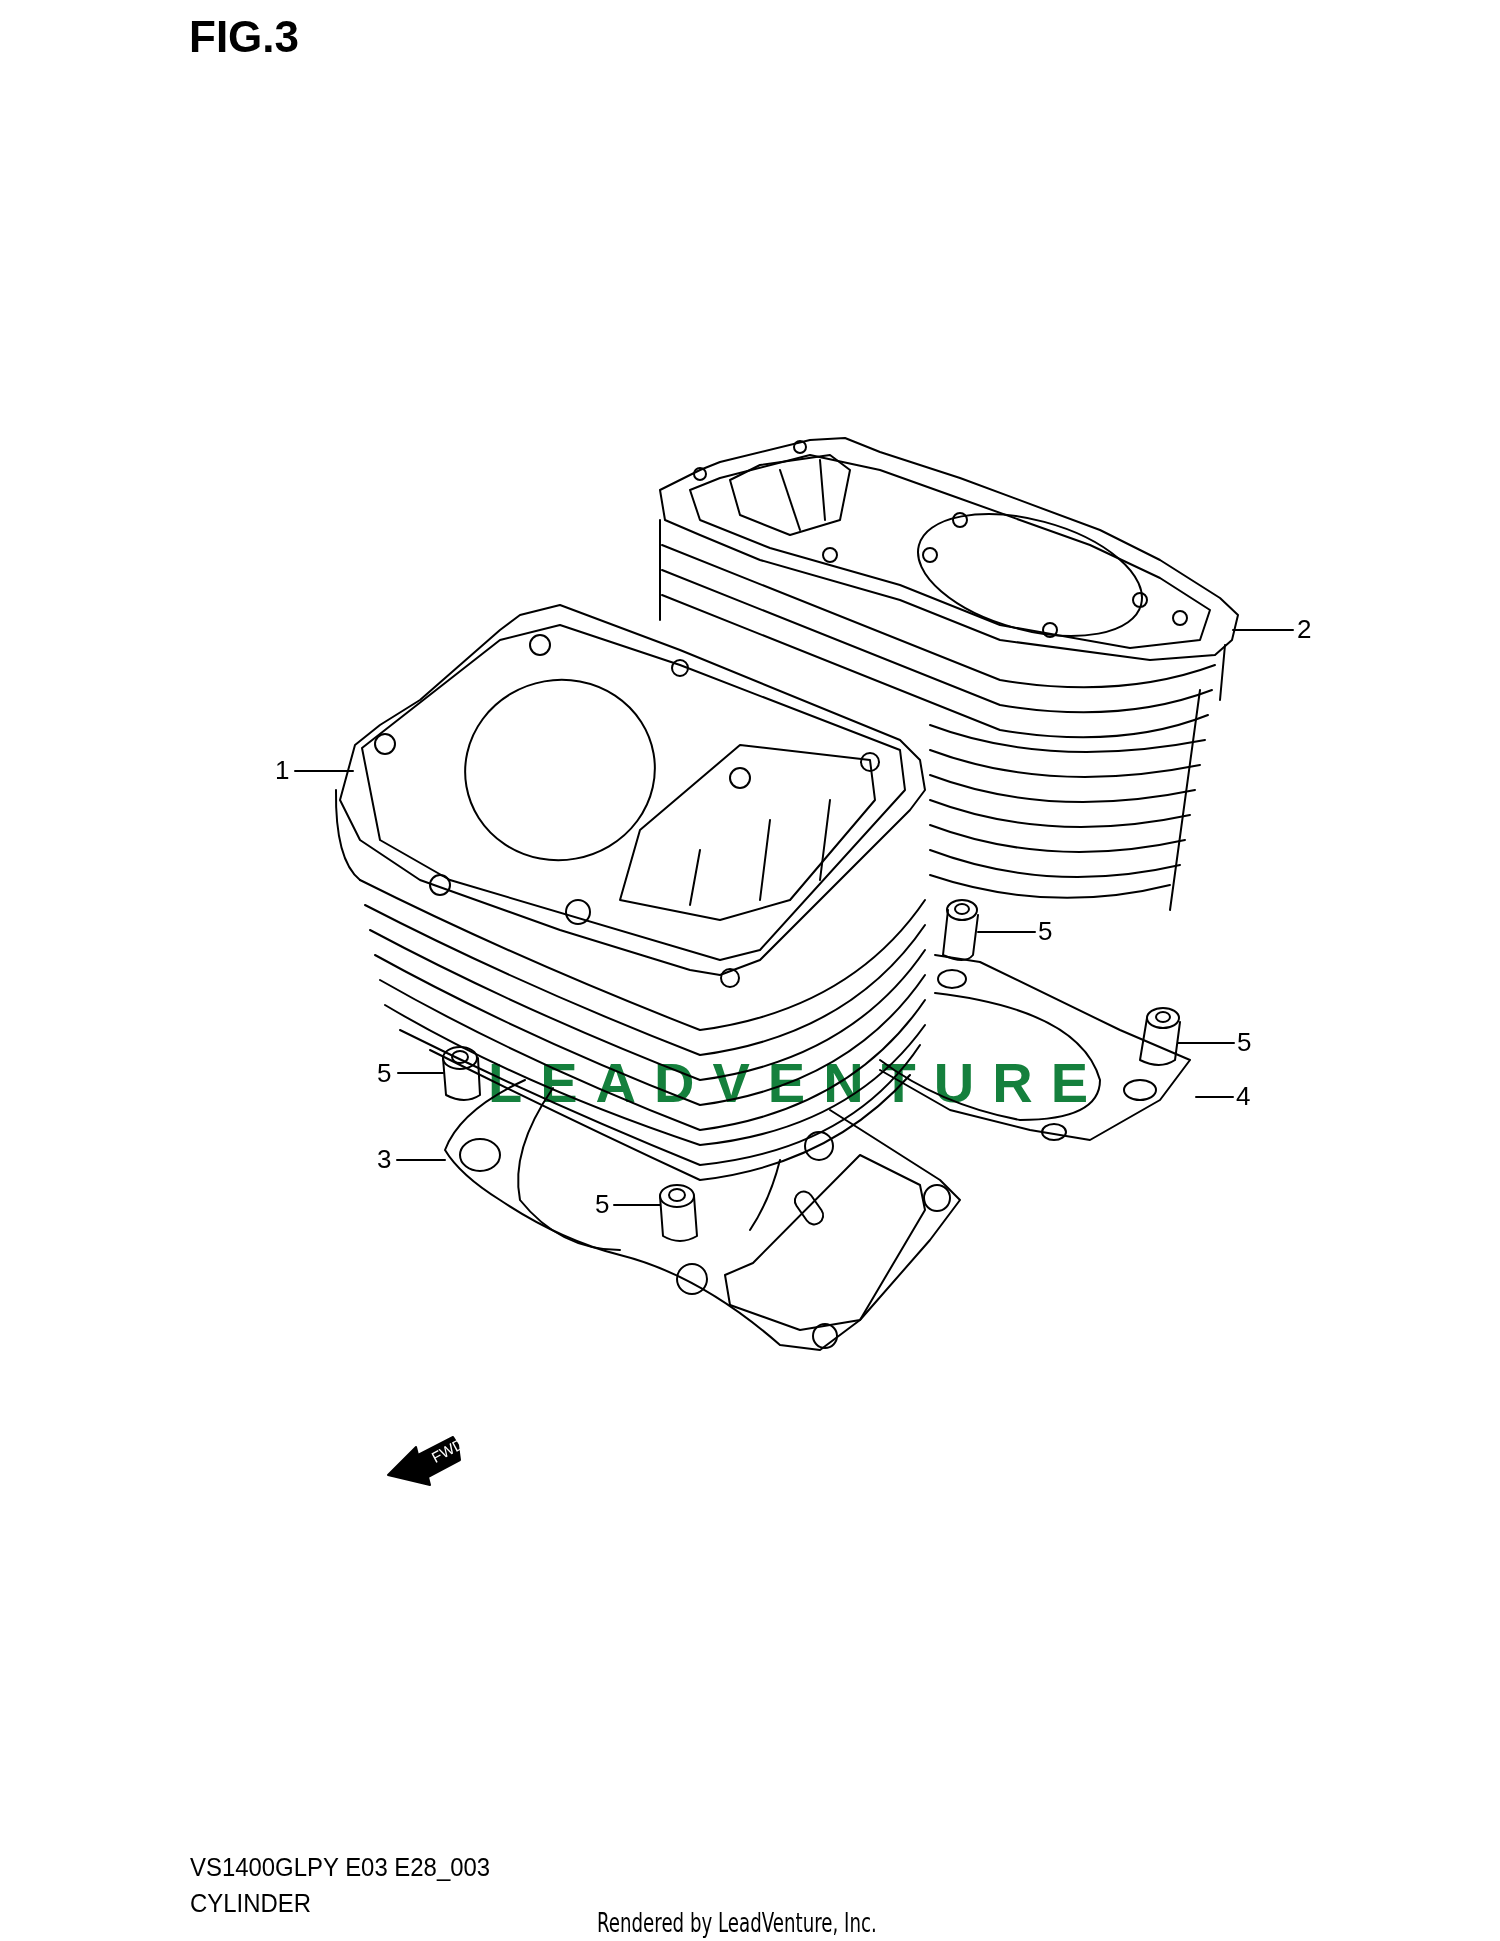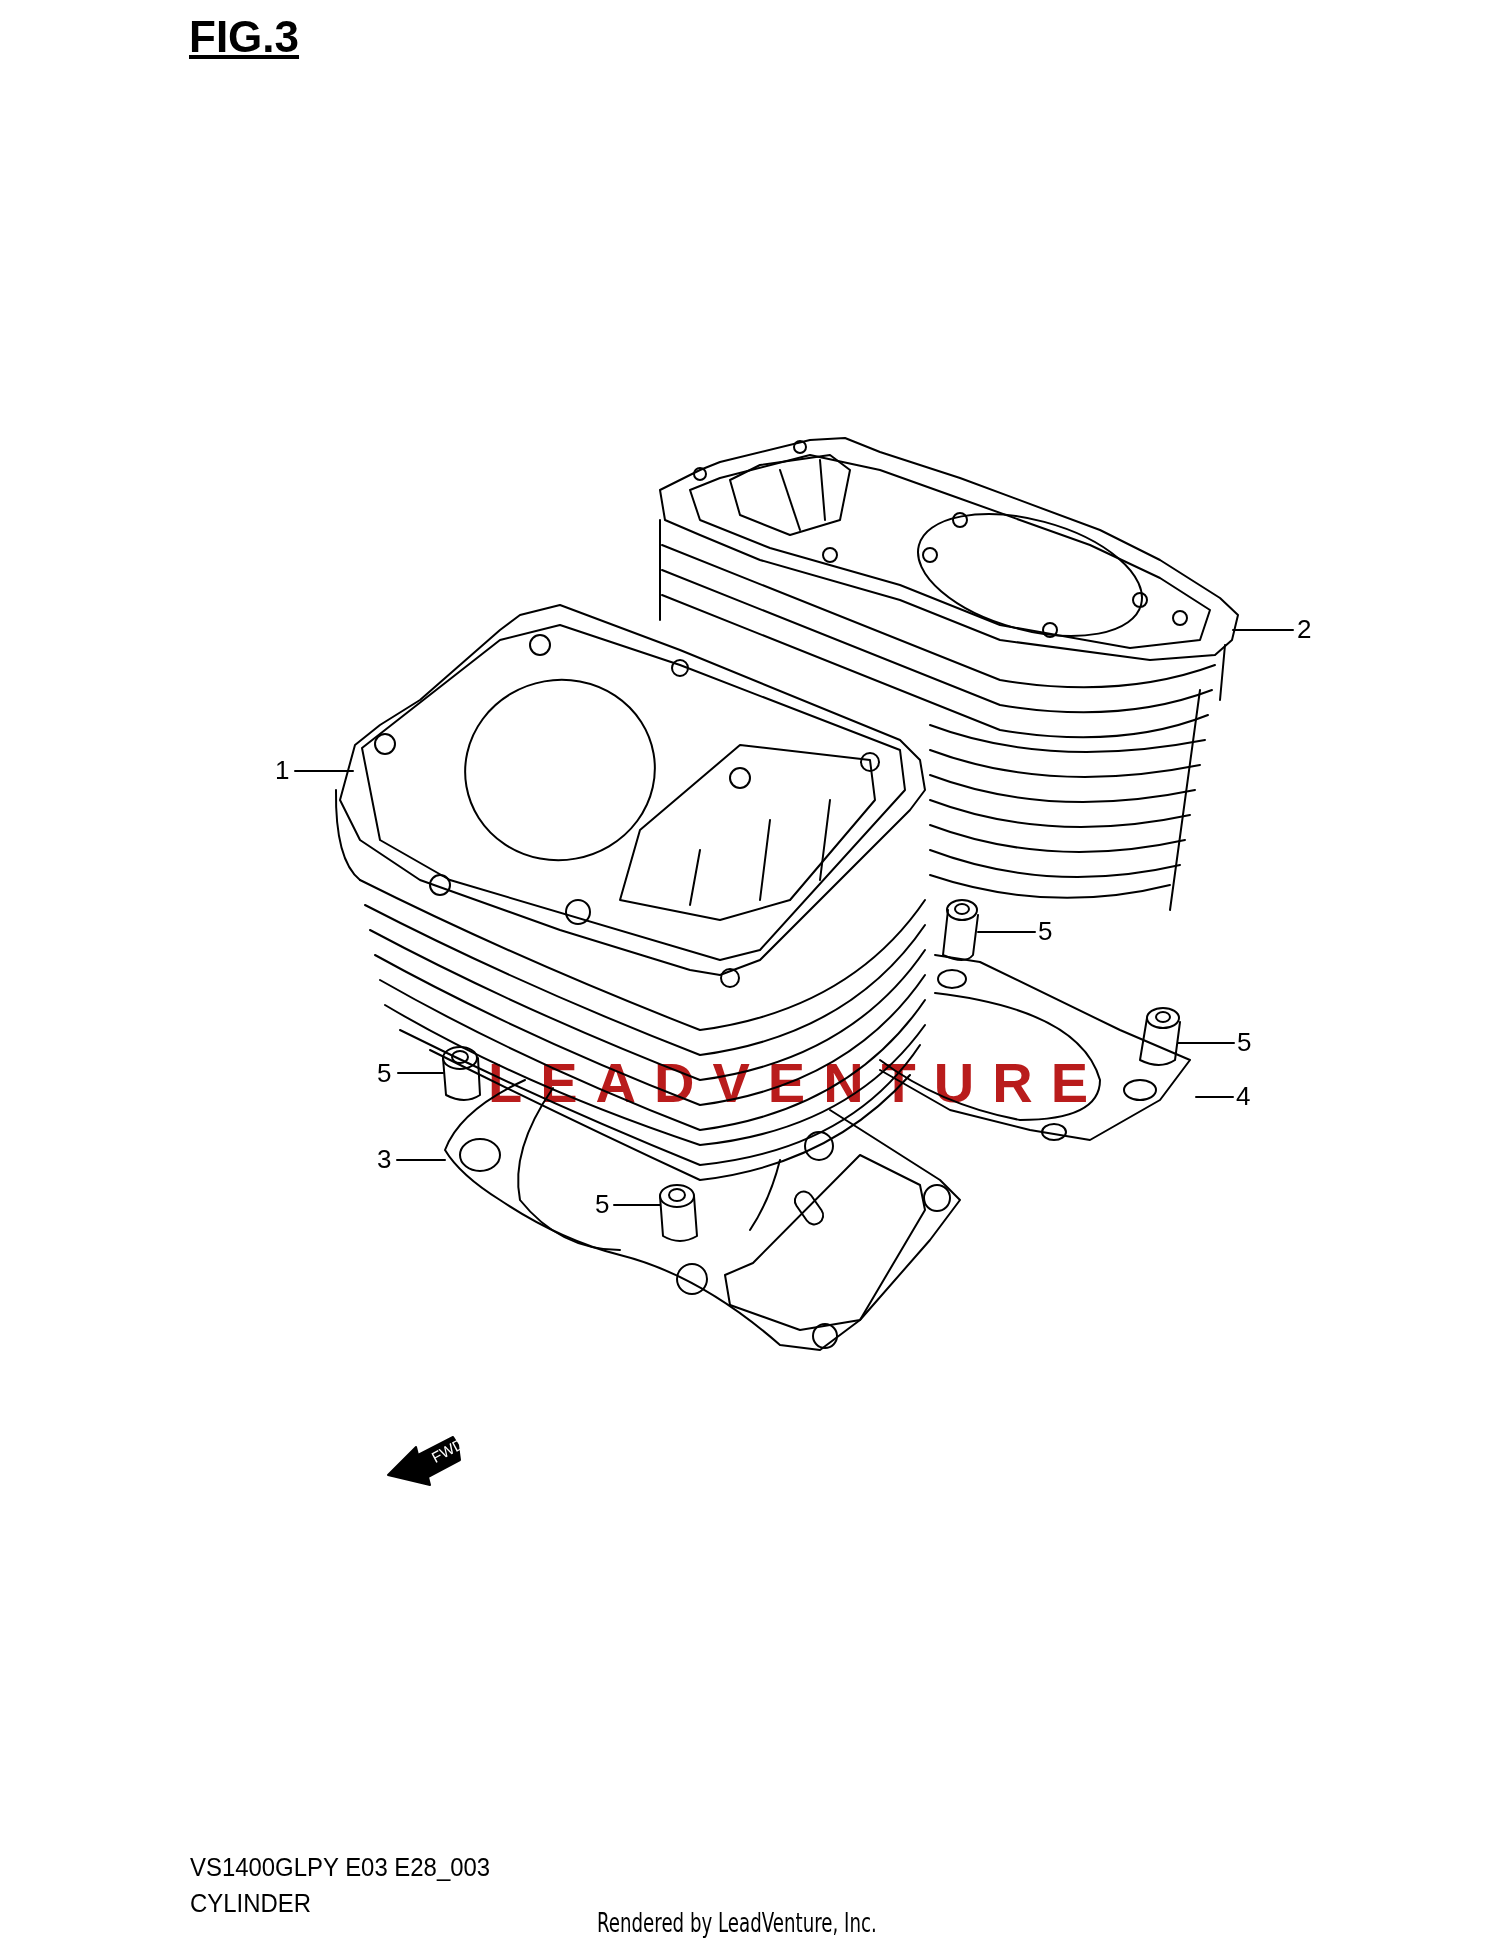--- a/index.html
+++ b/index.html
@@ -1,23 +1,23 @@
 <!DOCTYPE html>
 <html><head>
 <meta charset="utf-8">
 <style>
   html,body{margin:0;padding:0;background:#fff;}
   body{width:1500px;height:1941px;position:relative;overflow:hidden;font-family:"Liberation Sans",sans-serif;color:#000;}
-  .title{position:absolute;left:189px;top:12px;font-size:44px;font-weight:bold;letter-spacing:0px;text-decoration:underline;}
+  .title{position:absolute;left:189px;top:12px;font-size:44px;font-weight:bold;letter-spacing:0px;}
   .model{position:absolute;left:190px;top:1852px;font-size:26px;transform:scaleX(0.92);transform-origin:left;}
   .caption{position:absolute;left:190px;top:1888px;font-size:26px;transform:scaleX(0.92);transform-origin:left;}
   .rendered{position:absolute;left:597px;top:1908px;font-size:26px;font-family:"DejaVu Sans",sans-serif;transform:scaleX(0.7);transform-origin:left;}
   svg.drawing{position:absolute;left:0;top:0;}
   .callout{position:absolute;font-size:26px;line-height:26px;}
-  .watermark{position:absolute;left:488px;top:1050px;font-size:56px;font-weight:bold;letter-spacing:18px;color:#b91c1c;}
+  .watermark{position:absolute;left:488px;top:1050px;font-size:56px;font-weight:bold;letter-spacing:18px;color:#15803d;}
 </style>
 </head>
 <body>
 
 <div class="title">FIG.3</div>
 
 <div class="watermark">LEADVENTURE</div>
 
 <svg class="drawing" width="1500" height="1941" viewBox="0 0 1500 1941" fill="none" stroke="#000" stroke-width="2" stroke-linejoin="round" stroke-linecap="round">
 

